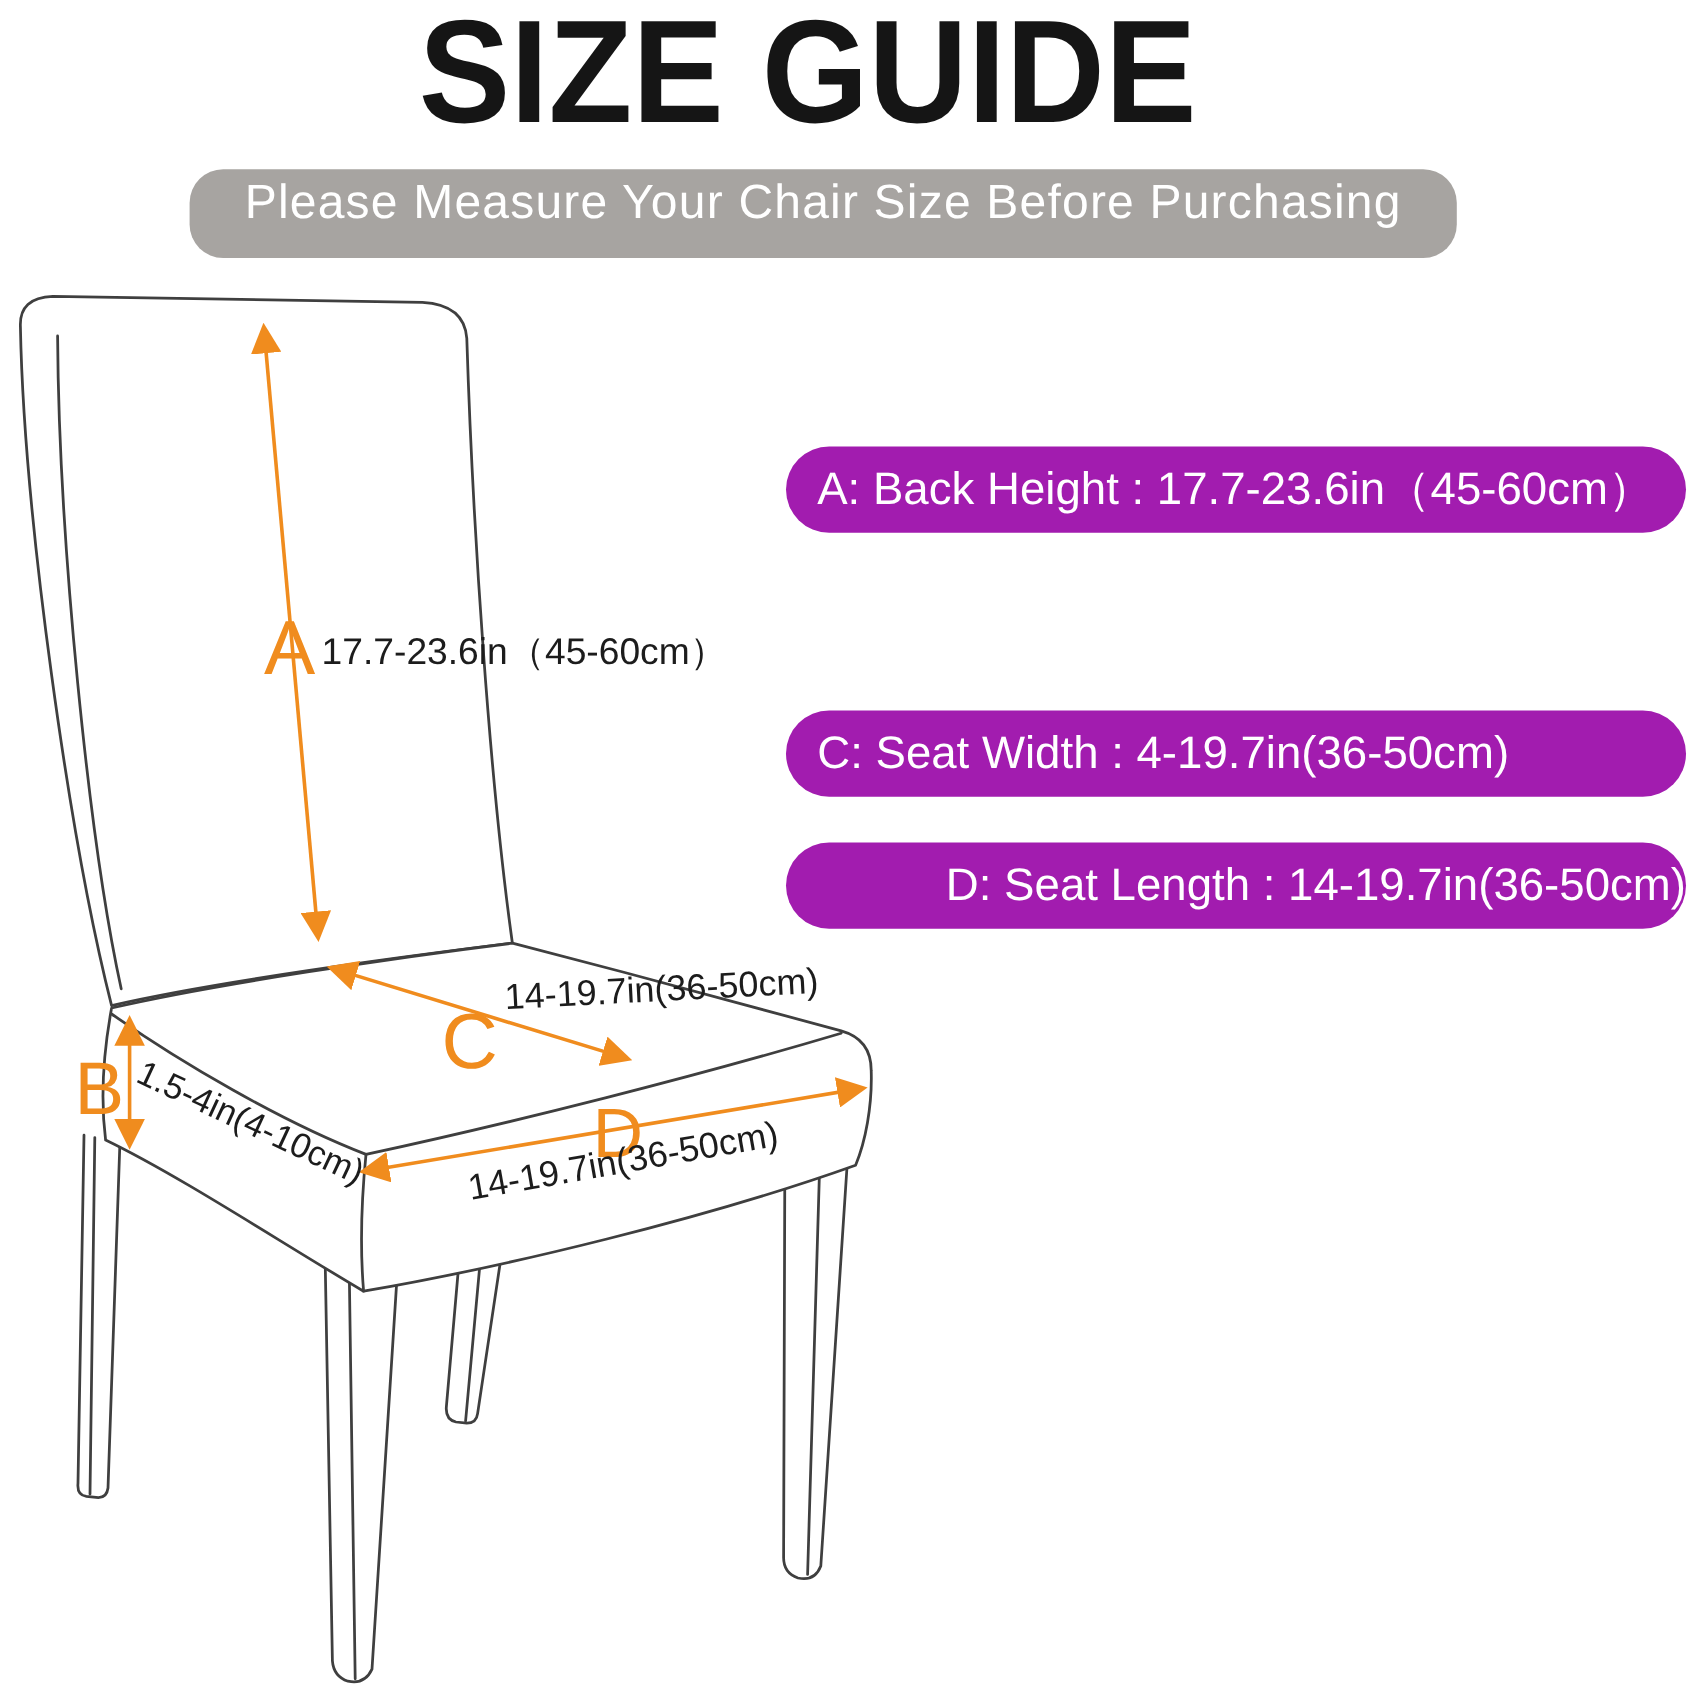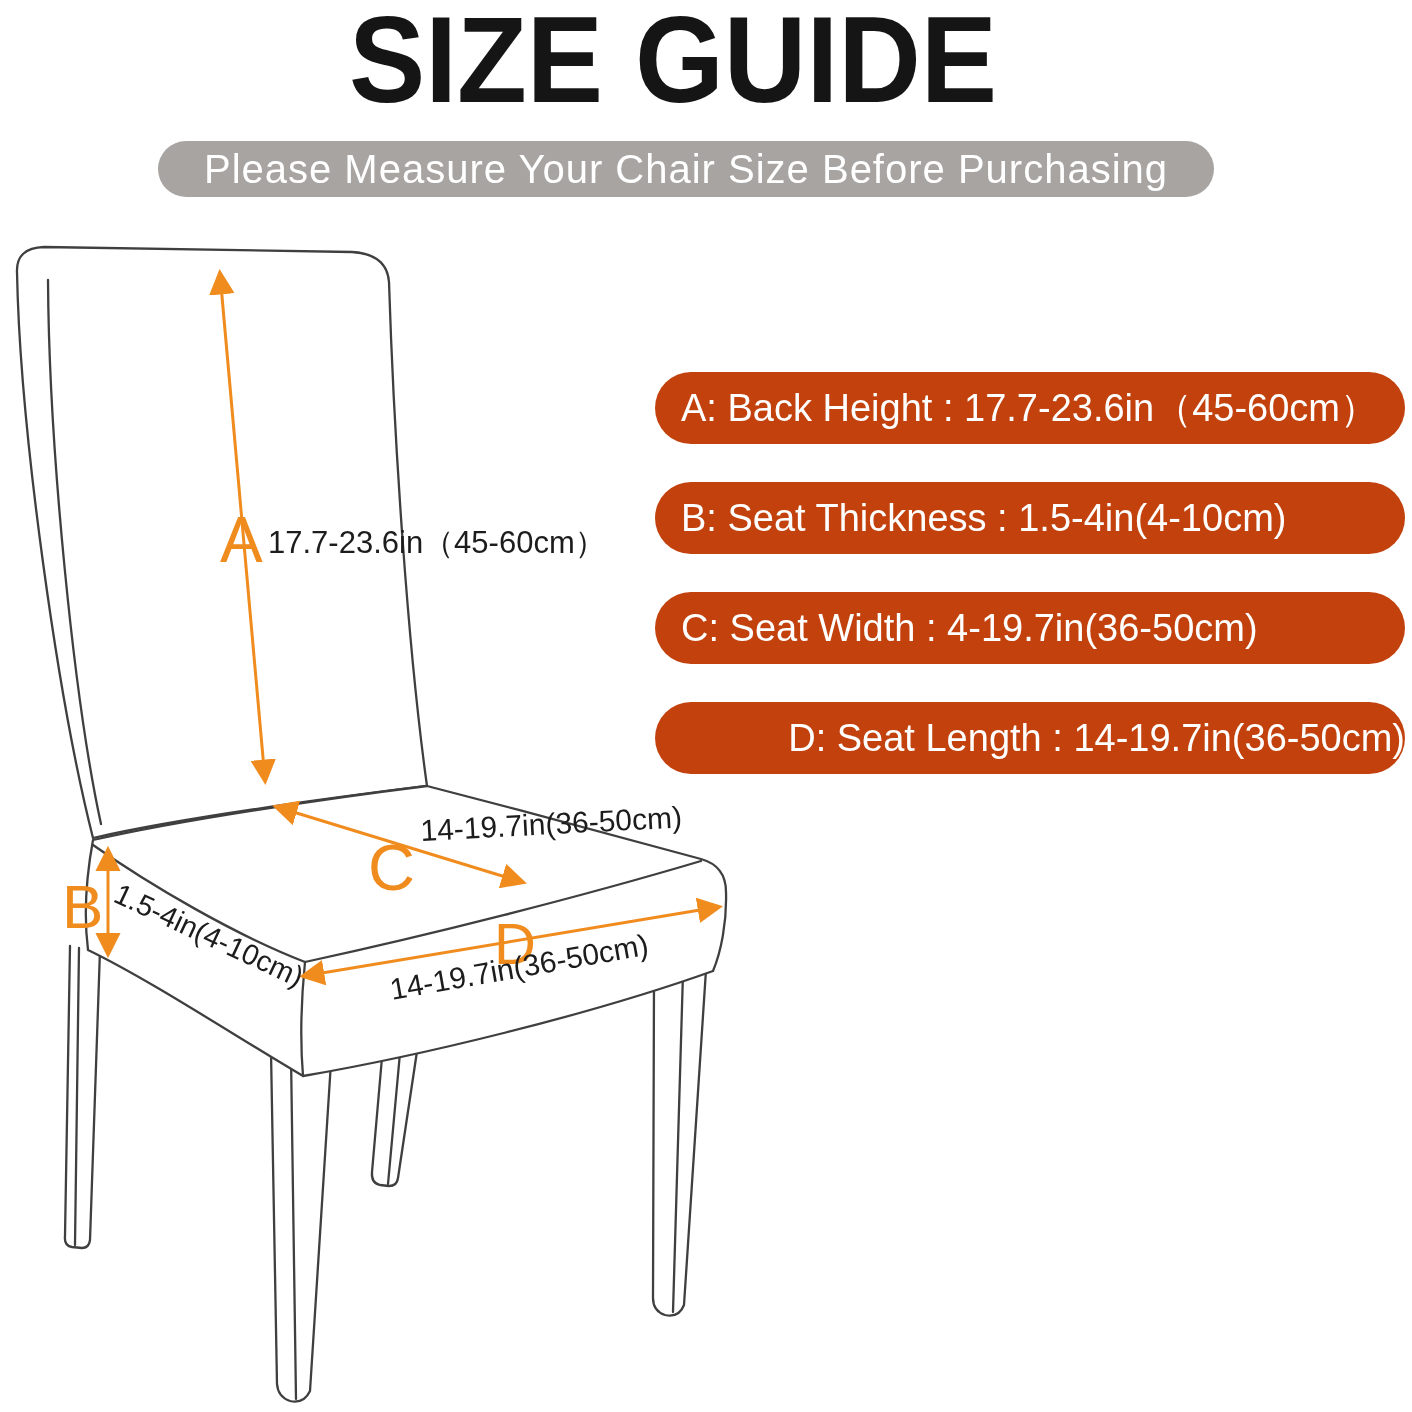--- a/index.html
+++ b/index.html
@@ -1,28 +1,28 @@
 <!DOCTYPE html>
 <html><head>
 <meta charset="utf-8">
 <style>
   html,body{margin:0;padding:0;background:#ffffff;}
   .canvas{
     position:relative;width:1412px;height:1412px;background:#ffffff;overflow:hidden;
     font-family:"Liberation Sans","DejaVu Sans",sans-serif;
   }
   .banner{
-    position:absolute;left:158px;top:141px;width:1056px;height:56px;
+    position:absolute;left:158px;top:141px;width:1056px;height:74px;
     background:#A7A4A1;border-radius:28px;
     color:#ffffff;font-size:40px;line-height:56px;text-align:center;
     white-space:nowrap;letter-spacing:1px;
   }
   .pill{
     position:absolute;left:655px;width:750px;height:72px;
-    background:#c2410c;border-radius:36px;
+    background:#a21caf;border-radius:36px;
     color:#ffffff;font-size:38px;line-height:72px;
     padding-left:26px;box-sizing:border-box;white-space:nowrap;overflow:hidden;
   }
   .pill-a{top:372px;}
   .pill-b{top:482px;}
   .pill-c{top:592px;}
   .pill-d{top:702px;text-align:right;}
   svg text{font-family:"Liberation Sans","DejaVu Sans",sans-serif;}
   .chair-line{fill:none;stroke:#3F3F3F;stroke-width:2.3;stroke-linecap:round;stroke-linejoin:round;}
   .chair-fill{fill:#ffffff;stroke:#3F3F3F;stroke-width:2.3;stroke-linecap:round;stroke-linejoin:round;}
@@ -35,23 +35,20 @@
 <body>
 
 <div class="canvas">
 
   <div class="banner">
     <span>Please Measure Your Chair Size Before Purchasing</span>
   </div>
 
   <div class="pill pill-a">
     <span>A: Back Height : 17.7-23.6in（45-60cm）</span>
-  </div>
-  <div class="pill pill-b">
-    <span>B: Seat Thickness : 1.5-4in(4-10cm)</span>
   </div>
   <div class="pill pill-c">
     <span>C: Seat Width : 4-19.7in(36-50cm)</span>
   </div>
   <div class="pill pill-d">
     <span>D: Seat Length : 14-19.7in(36-50cm)</span>
   </div>
 
   <svg width="1412" height="1412" viewBox="0 0 1412 1412" style="position:absolute;left:0;top:0;">
 

